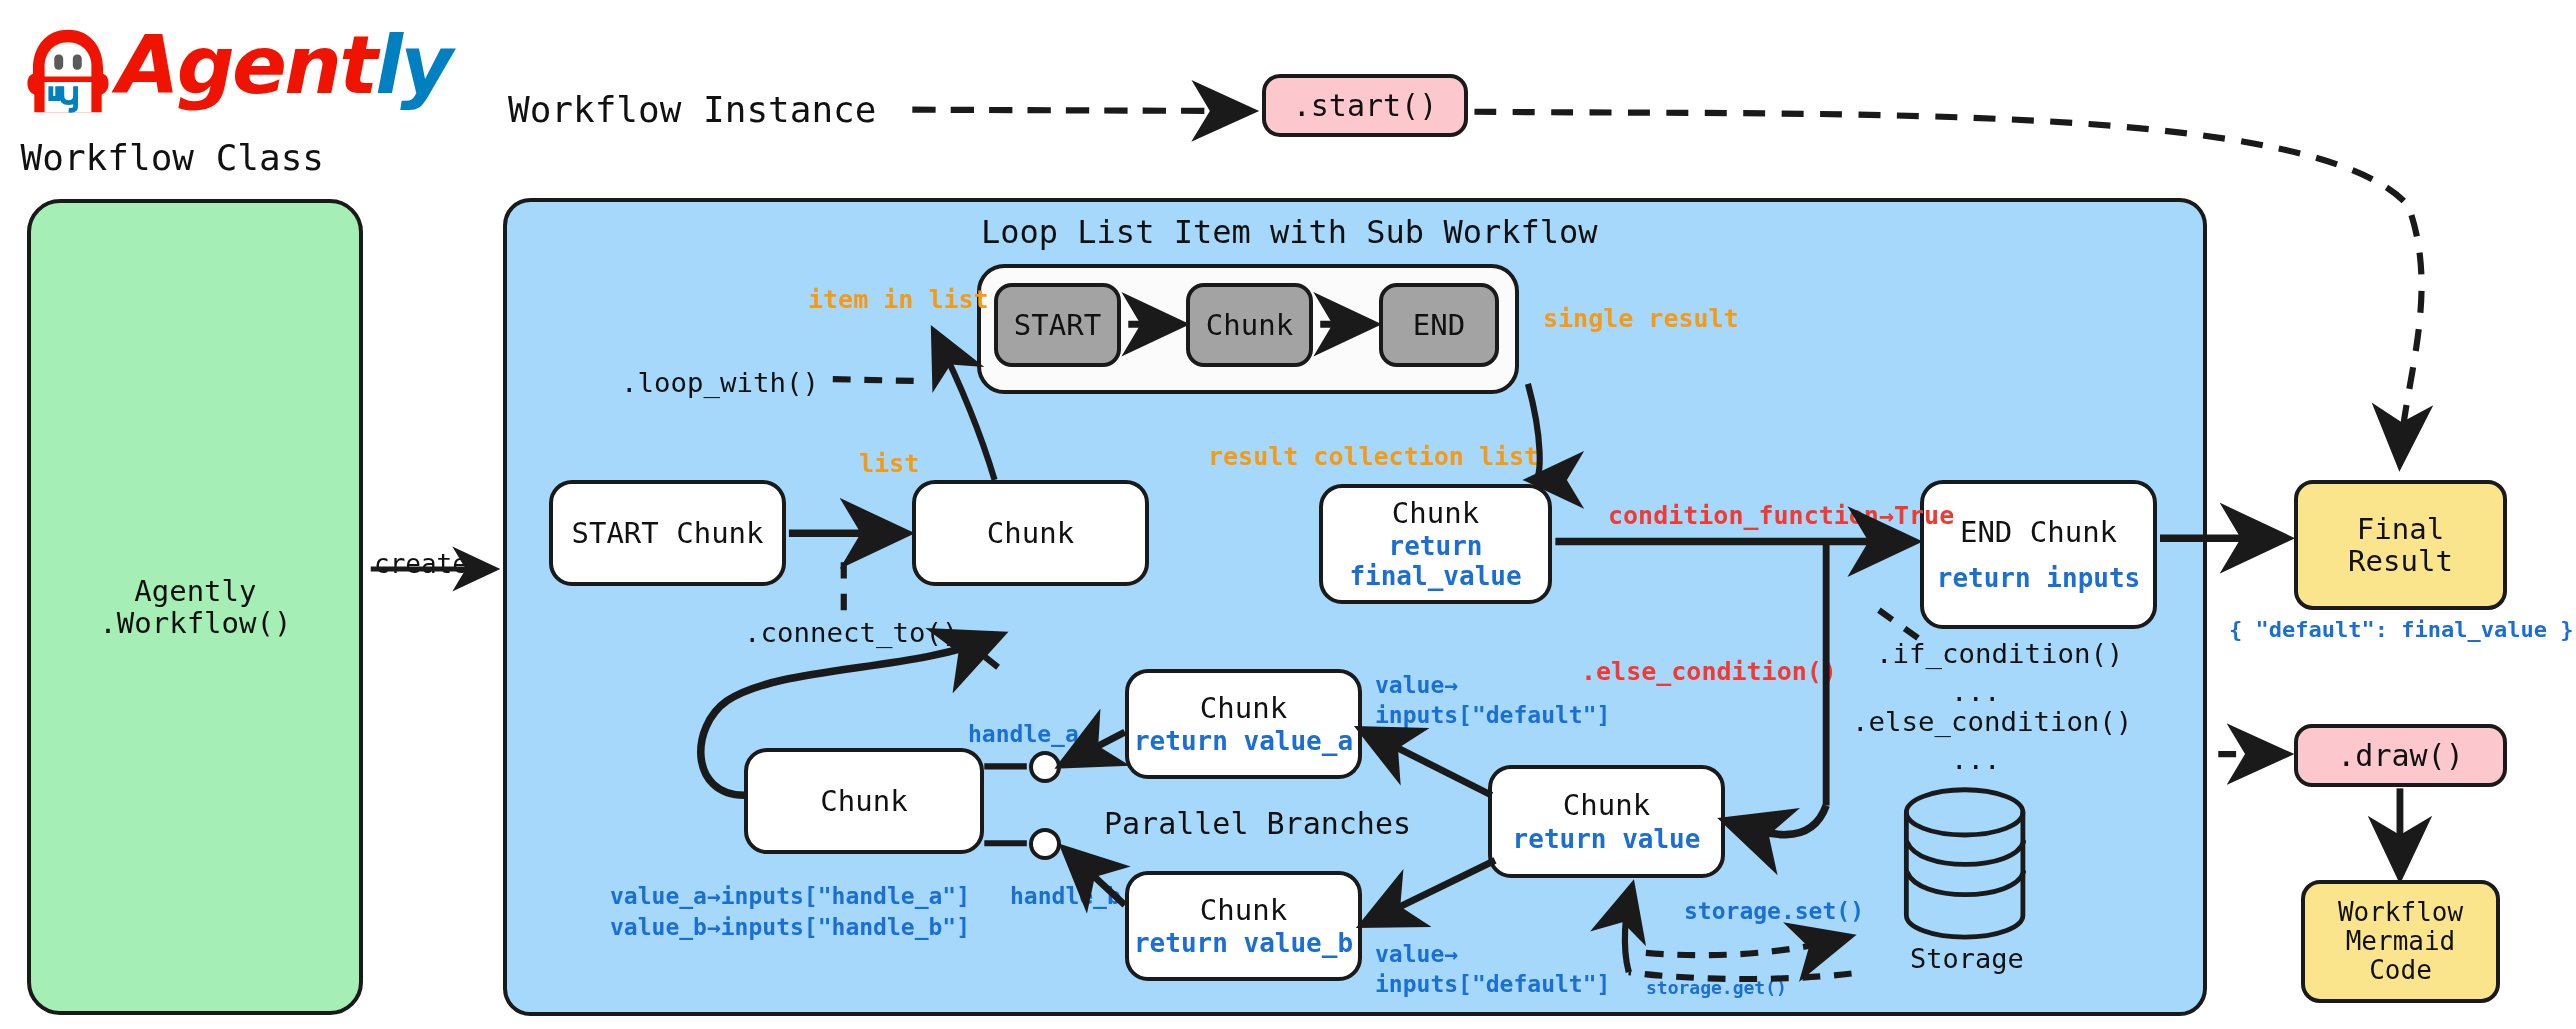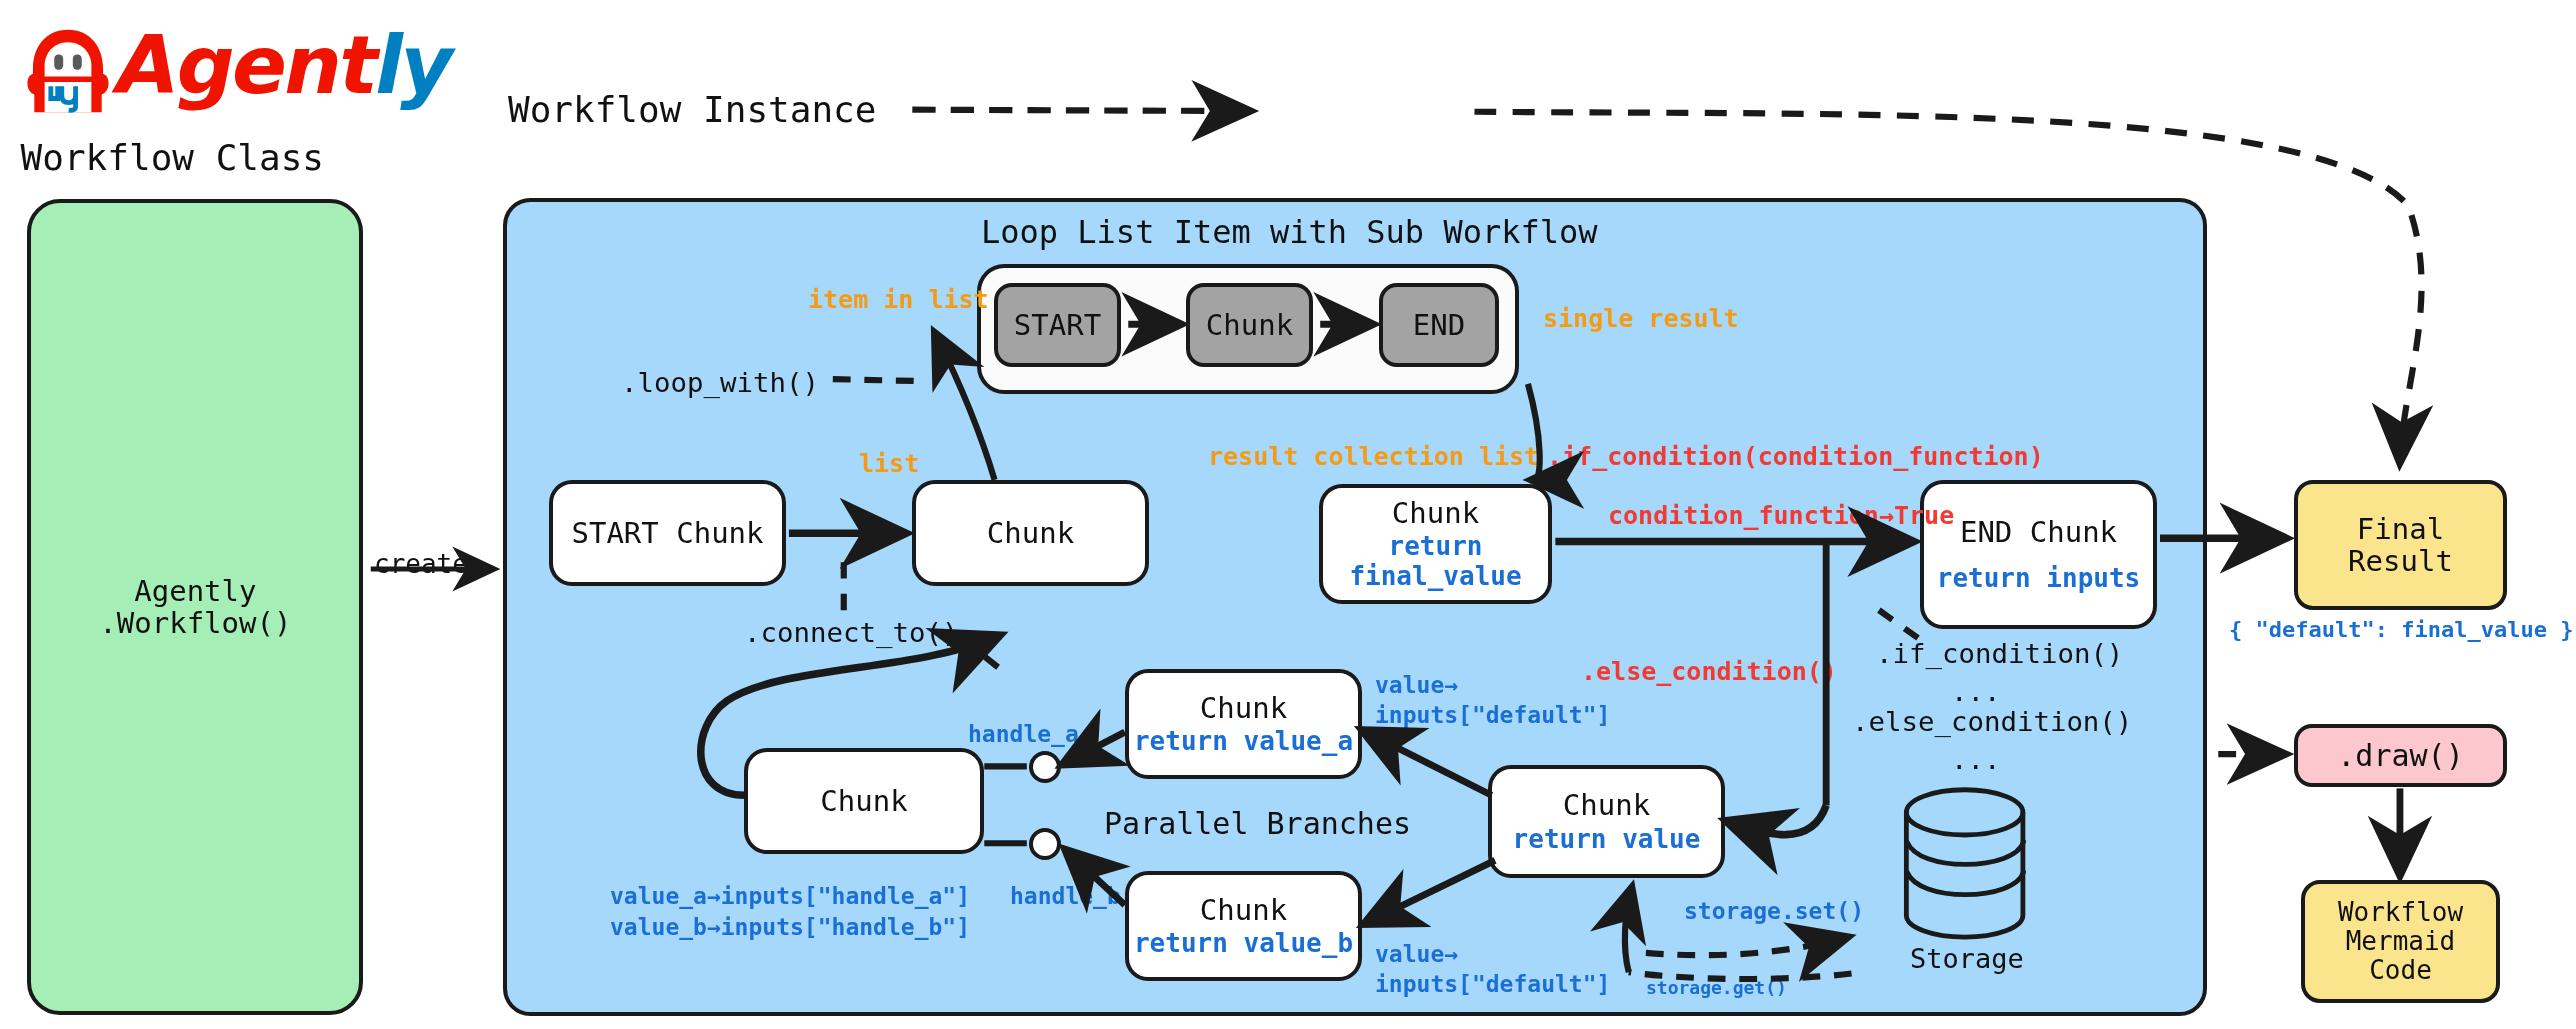--- a/index.html
+++ b/index.html
@@ -81,20 +81,23 @@
 
   <div class="txt" style="left:508px; top:89px; font-size:36px;">Workflow Instance</div>
 
   <div class="node green" style="left:27.4px; top:199px; width:336px; height:816px; border-radius:33px;">
     <div class="ttl">Agently</div>
     <div class="ttl">.Workflow()</div>
   </div>
 
   <div class="txt" style="left:374px; top:549px; font-size:26px;">create</div>
 
+  <div class="node pink" style="left:1262px; top:74px; width:206px; height:63px; border-radius:18px;">
+    <div class="ttl" style="font-size:30px;">.start()</div>
+  </div>
 
   <div class="blue-panel" style="position:absolute; left:503px; top:198px; width:1704px; height:818px;
        border:4.8px solid #1a1a1a; border-radius:27.4px;"></div>
 
   <div class="txt" style="left:981px; top:214px; font-size:32px;">Loop List Item with Sub Workflow</div>
 
   <div style="position:absolute; left:977px; top:264px; width:542px; height:130px;
        background:#fbfbfb; border:4.8px solid #1a1a1a; border-radius:27.4px;"></div>
 
   <div class="node subwf" style="left:994px; top:283px; width:127px; height:84px; border-radius:18px;">
@@ -167,21 +170,20 @@
   <div class="txt orange" style="left:1543px; top:304px; font-size:25px;">single result</div>
 
   <div class="txt orange" style="left:1208px; top:442px; font-size:25px;">result collection list</div>
 
   <div class="txt orange" style="left:859px; top:449px; font-size:25px;">list</div>
 
   <div class="txt" style="left:621px; top:367px; font-size:27.4px;">.loop_with()</div>
 
   <div class="txt" style="left:744px; top:617px; font-size:27.4px;">.connect_to()</div>
 
-  <div class="txt red" style="left:1547px; top:442px; font-size:25px;">.if_condition(condition_function)</div>
 
   <div class="txt red" style="left:1608px; top:501px; font-size:25px;">condition_function→True</div>
 
   <div class="txt red" style="left:1581px; top:657px; font-size:25px;">.else_condition()</div>
 
   <div class="txt" style="left:1876px; top:638px; font-size:27.4px;">.if_condition()</div>
   <div class="txt" style="left:1951px; top:676px; font-size:27.4px;">...</div>
   <div class="txt" style="left:1852px; top:706px; font-size:27.4px;">.else_condition()</div>
   <div class="txt" style="left:1951px; top:744px; font-size:27.4px;">...</div>
 

